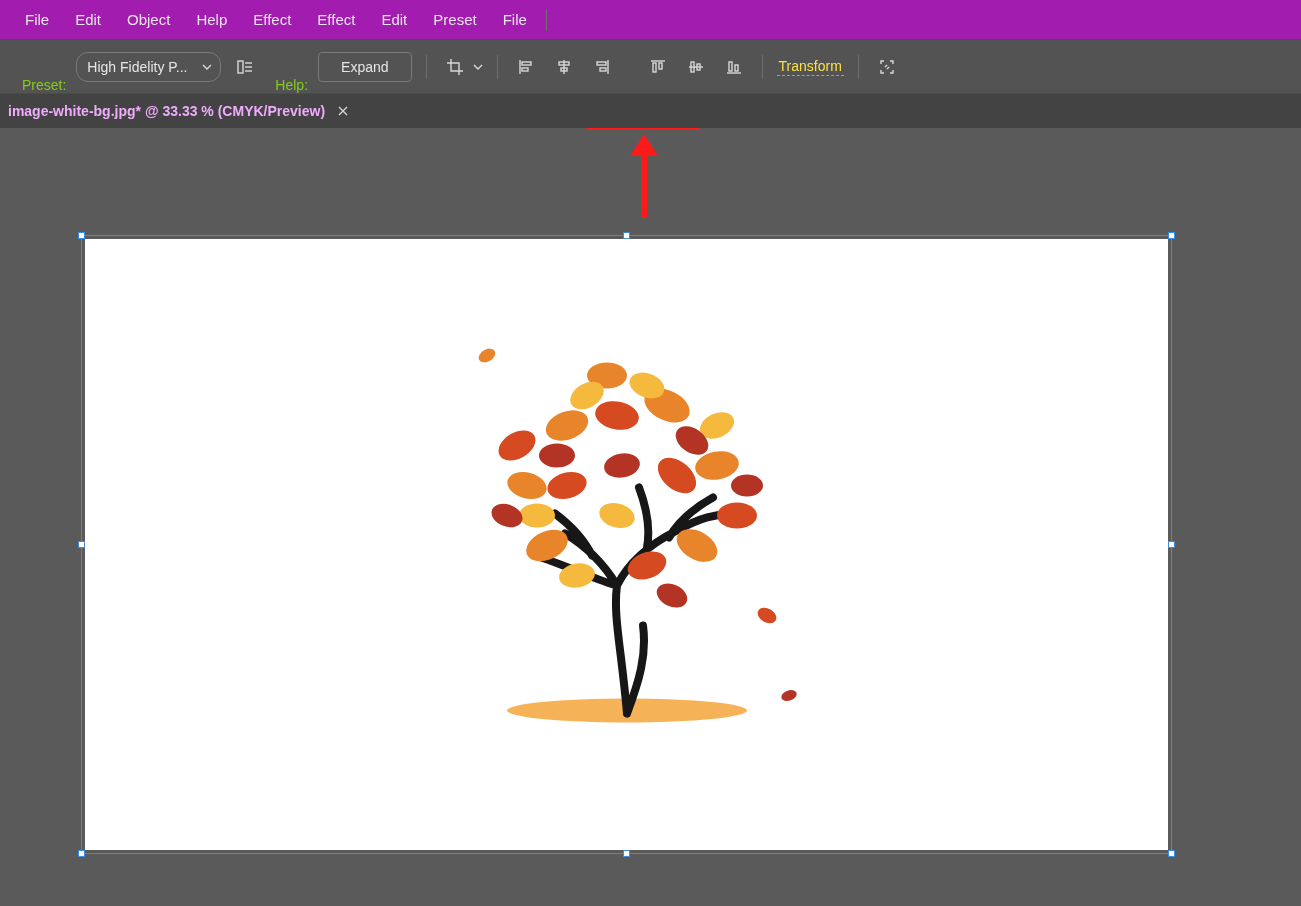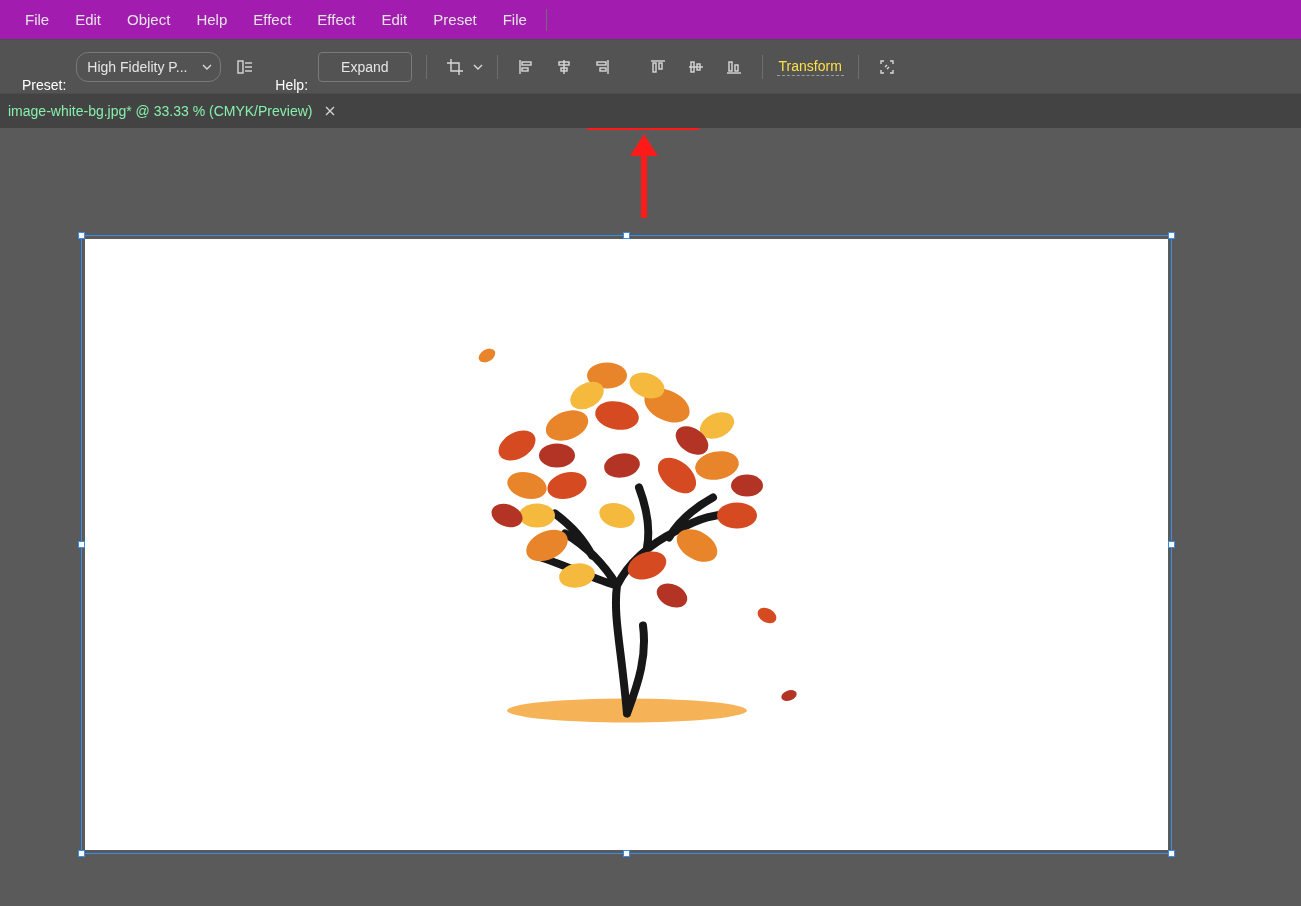--- a/index.html
+++ b/index.html
@@ -5,33 +5,33 @@
     * { margin:0; padding:0; box-sizing:border-box; }
     body { font-family:"Segoe UI",Arial,sans-serif; font-size:13px; color:#d9d9d9; background:#5a5a5a; width:1301px; height:906px; overflow:hidden; user-select:none; }
 
     
     .menubar { height:40px; background:#a21caf; display:flex; align-items:center; padding:0 10px 0 12px; gap:0; border-bottom:1px solid #4b4b4b; }
     .menubar .mi { padding:0 13px; height:40px; line-height:40px; font-size:15px; color:#e6e6e6; cursor:pointer; }
     .menubar .sep { width:1px; height:22px; background:#6e6e6e; margin:0 6px; }
 
     
     .controlbar { height:54px; background:#535353; display:flex; align-items:center; padding:0 12px 0 22px; gap:10px; border-bottom:1px solid #4b4b4b; }
-    .controlbar .lbl { font-size:14px; color:#ffffff;margin-top:36px; }
+    .controlbar .lbl { font-size:14px; color:#84cc16;margin-top:36px; }
     .dropbtn { position:relative; height:30px; line-height:28px; padding:0 28px 0 10px; border:1px solid #7a7a7a; border-radius:12px; font-size:14px; color:#e6e6e6; background:#535353; cursor:pointer; }
     .dropbtn .chev, .standalone-chev { position:absolute; right:8px; top:11px; width:10px; height:6px; }
     .dropbtn.preset { width:145px; text-align:left; }
     .dropbtn.view   { width:224px; text-align:left; }
     .expandbtn { height:30px; line-height:28px; padding:0 22px; border:1px solid #7a7a7a; border-radius:4px; font-size:14px; color:#e6e6e6; background:#535353; cursor:pointer; }
     .iconbtn { width:28px; height:28px; display:flex; align-items:center; justify-content:center; color:#d9d9d9; cursor:pointer; }
     .vsep { width:1px; height:24px; background:#6e6e6e; margin:0 4px; }
     .dashunder { border-bottom:1px dashed #9e9e9e; padding:0 2px 1px 2px; font-size:14px; color:#fde047; cursor:pointer; }
 
     
     .tabbar { height:34px; background:#434343; display:flex; align-items:stretch; }
-    .tab { display:flex; align-items:center; background:#434343; padding:0 14px 0 8px; color:#86efac; font-size:14px; gap:10px; cursor:pointer; }
+    .tab { display:flex; align-items:center; background:#434343; padding:0 14px 0 8px; color:#f0abfc; font-size:14px; gap:10px; cursor:pointer;font-weight:bold; }
     .tab .close { width:16px; height:16px; display:flex; align-items:center; justify-content:center; color:#d3d3d3; }
 
     
     .stage { position:relative; width:100%; height:calc(906px - 40px - 54px - 34px); background:#5a5a5a; overflow:hidden; }
     .highlight-box { position:absolute; border:4px solid #ff1a1a; border-radius:3px; pointer-events:none; }
     .arrow { position:absolute; pointer-events:none; }
     .artboard { position:absolute; background:#ffffff; }
     .selbox { position:absolute; border:1px solid #3a8ce7; }
     .handle { position:absolute; width:7px; height:7px; background:#fff; border:1px solid #3a8ce7; }
 

